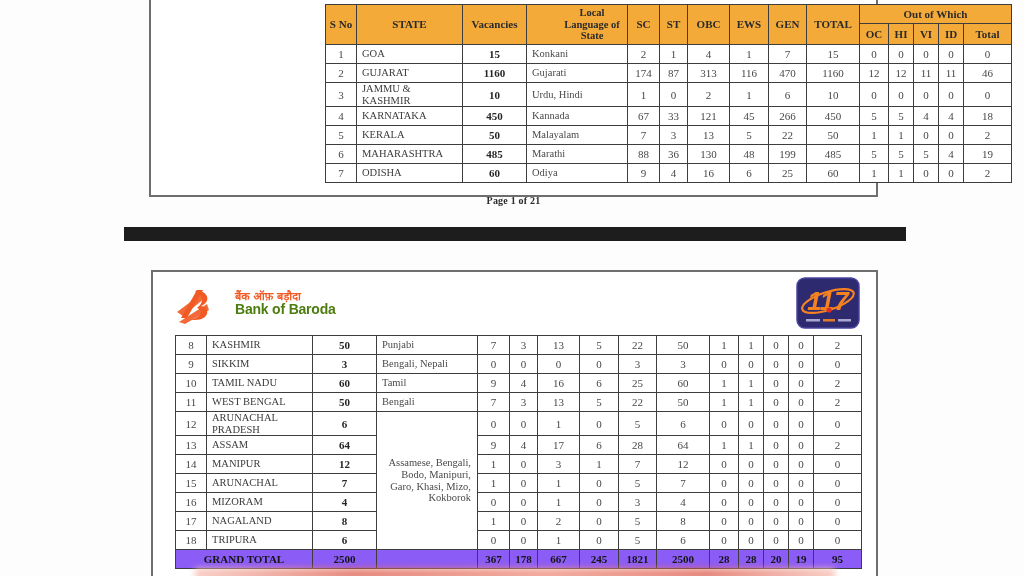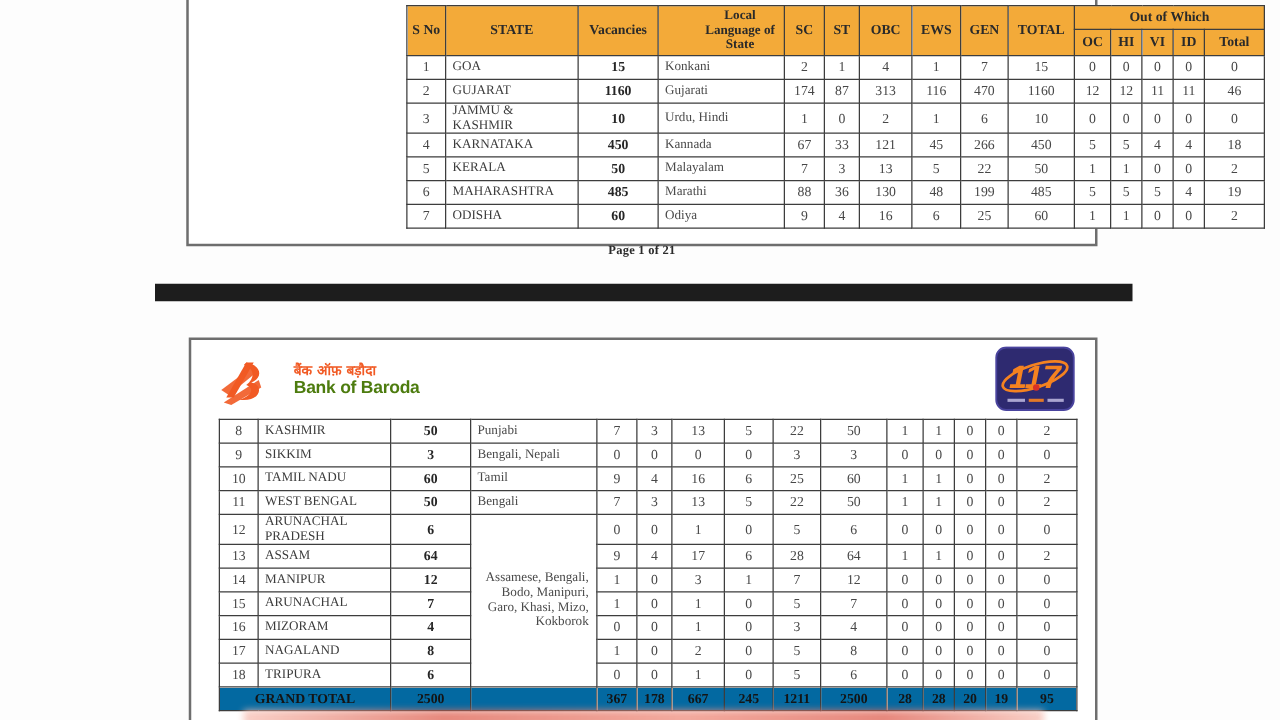--- a/index.html
+++ b/index.html
@@ -52,21 +52,21 @@
   }
   th.small{font-size:10.5px;padding-left:32px;}
   td{
     font-size:11px;color:#474747;text-align:center;height:19px;
     padding:0 2px;line-height:1.1;
   }
   td.c-state{text-align:left;padding-left:5px;font-size:10.5px;color:#3c3c3c;}
   td.c-lang{text-align:left;padding-left:5px;font-size:10.5px;color:#4a4a4a;}
   td.c-langmerge{text-align:right;font-size:10.5px;color:#4a4a4a;padding:0 6px;}
   td.c-vac{font-weight:bold;color:#262626;}
-  tr.grand td{background:#0369a1;color:#141414;font-weight:bold;}
+  tr.grand td{background:#8b5cf6;color:#141414;font-weight:bold;}
   tr.grand td.g-label{text-align:center;font-size:11px;}
 </style>
 </head>
 <body>
 
 <div class="page1-frame">
   <table id="table1">
     <colgroup>
       <col style="width:31px">
         <col style="width:106px">
@@ -464,21 +464,21 @@
           <td class="">0</td>
         </tr>
         <tr class="grand">
           <td colspan="2" class="g-label">GRAND TOTAL</td>
           <td class="c-vac">2500</td>
           <td class="c-lang"></td>
           <td class="">367</td>
           <td class="">178</td>
           <td class="">667</td>
           <td class="">245</td>
-          <td class="">1211</td>
+          <td class="">1821</td>
           <td class="">2500</td>
           <td class="">28</td>
           <td class="">28</td>
           <td class="">20</td>
           <td class="">19</td>
           <td class="">95</td>
         </tr>
       </tbody>
   </table>
 

